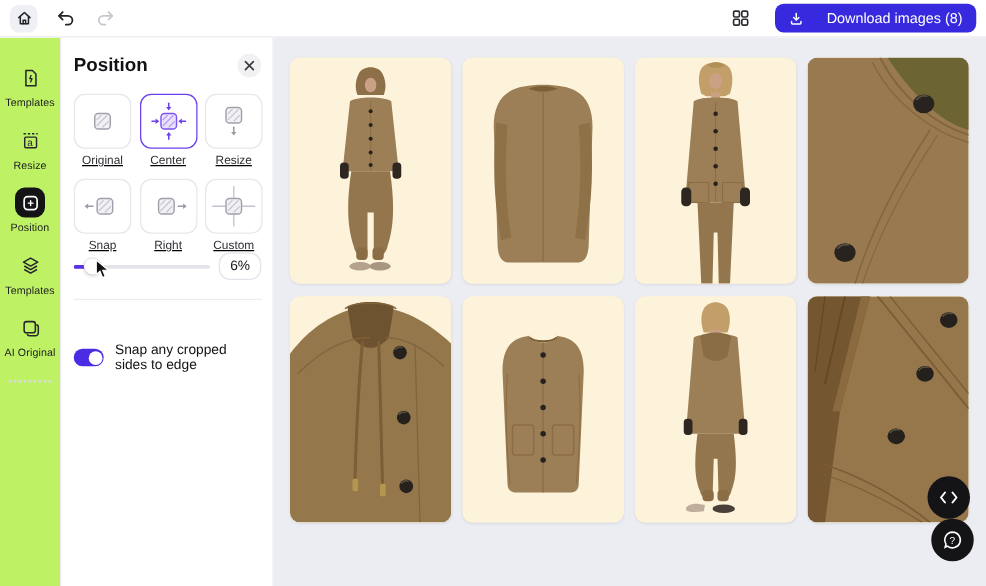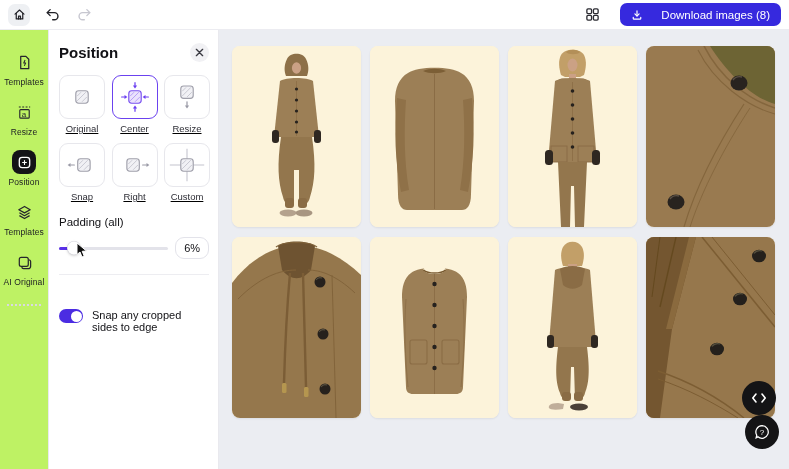--- a/index.html
+++ b/index.html
@@ -48,21 +48,21 @@
   .pad-label { font-size:11.5px; color:#121216; margin-top:14px; margin-bottom:9px; }
   .slider-row { display:flex; align-items:center; gap:7px; position:relative; }
   .track { position:relative; width:110px; height:3px; border-radius:2px; background:#e3e3ea; }
   .track .fill { position:absolute; left:0; top:0; height:3px; width:14%; border-radius:2px; background:#5a31e8; }
   .track .thumb { position:absolute; left:14%; top:50%; width:13px; height:13px; border-radius:50%;
     background:#fff; transform:translate(-50%,-50%); box-shadow:0 0 0 .5px #d8d8e0, 0 1px 3px rgba(0,0,0,.25); cursor:grab; }
   .cursor { position:absolute; left:17px; top:5px; pointer-events:none; z-index:3; }
   .value-box { width:34px; height:22px; border:1px solid #e3e3ea; border-radius:9px; display:flex;
     align-items:center; justify-content:center; font-size:11px; color:#121216; }
   .divider { border-top:1px solid #ededf1; margin:15px 0 14px 0; }
-  .toggle-row { display:flex; gap:9px;margin-top:34px; }
+  .toggle-row { display:flex; align-items:center; gap:9px;margin-top:34px; }
   .switch { width:24px; height:14px; border-radius:8px; background:#4b2ce2; position:relative; cursor:pointer; flex:none; }
   .switch .knob { position:absolute; right:1.5px; top:1.5px; width:11px; height:11px; border-radius:50%; background:#fff; }
   .toggle-label { font-size:11px; color:#121216; }
 
   
   .canvas { position:absolute; left:219px; top:30px; width:570px; height:439px; background:#ebedf2; }
   .grid { position:absolute; left:13px; top:16px; display:grid;
     grid-template-columns:repeat(4,129px); column-gap:9px; row-gap:10px; }
   .card { width:129px; height:181px; border-radius:8px; overflow:hidden; background:#fcf3da;
     box-shadow:0 1px 2px rgba(20,20,40,.08); cursor:pointer; }
@@ -265,21 +265,20 @@
           <svg width="46" height="44" viewBox="0 0 46 44">
             <path d="M23,5 V39 M5,22 H41" stroke="#c3c3cd" stroke-width="1.1"></path>
             <rect x="16.5" y="15.5" width="13" height="13" rx="3" fill="#f1f1f5" stroke="#a0a0ab" stroke-width="1.2"></rect>
             <path d="M18,26 L27,17 M18,21 L22,17 M23,27 L28,22" stroke="#c6c6d0" stroke-width="1"></path>
           </svg>
         </div>
         <span class="tile-label">Custom</span>
       </div>
     </div>
 
-    <div class="pad-label">Padding (all)</div>
 
     <div class="slider-row">
       <div class="track">
         <div class="fill"></div>
         <div class="thumb"></div>
       </div>
       <svg class="cursor" width="13" height="17" viewBox="0 0 13 17">
         <path d="M1,1 L1,12.5 L4,10 L6,15 L8.2,14 L6.2,9.3 L10.5,9 Z" fill="#111" stroke="#fff" stroke-width="1"></path>
       </svg>
       <div class="value-box">6%</div>

